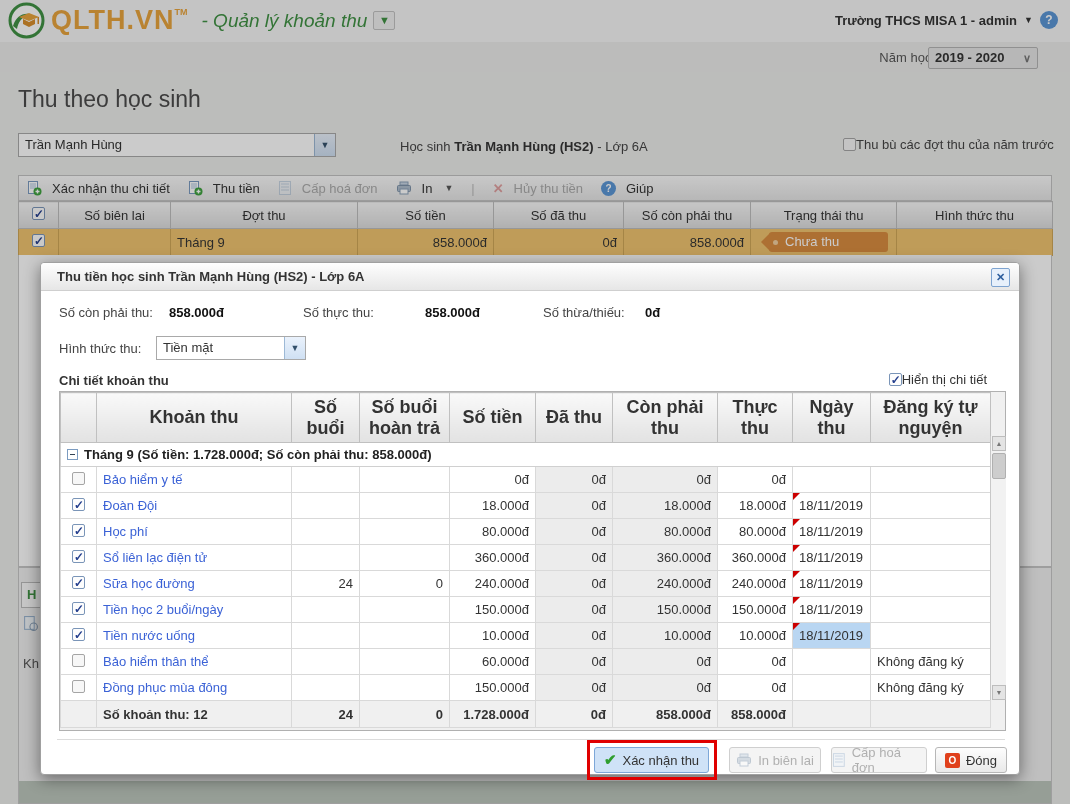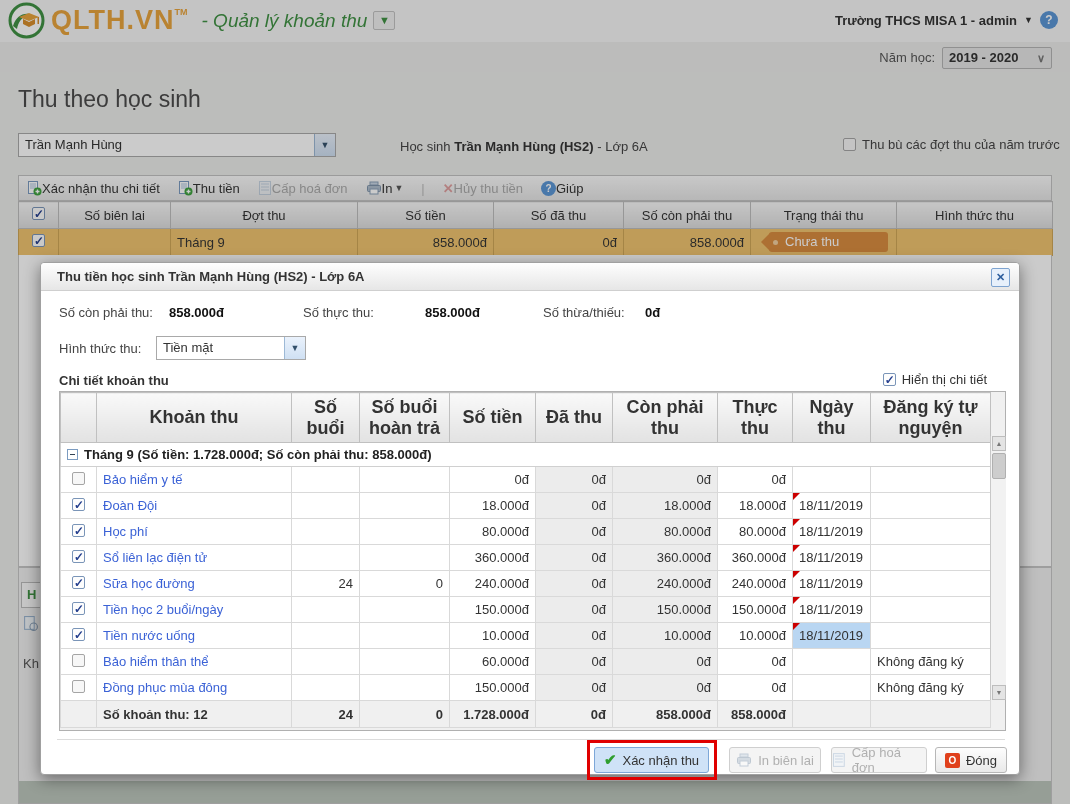--- a/index.html
+++ b/index.html
@@ -18,43 +18,43 @@
   .user-area { position:absolute; right:12px; top:11px; display:flex; align-items:center; gap:7px; }
   .user-name { font-weight:bold; color:#333; font-size:13px; }
   .user-caret { font-size:9px; color:#333; }
   .help-circle { width:18px; height:18px; border-radius:50%; background:#5b96d6; color:#fff; font-weight:bold; font-size:12px; text-align:center; line-height:18px; }
 
   .nav-row { position:absolute; left:0; top:42px; width:1070px; height:30px; background:#ececeb; }
   .nav-tabs { position:absolute; left:0; top:0; height:30px; display:flex; background:#3f9143; }
   .nav-tab { height:30px; line-height:30px; padding:0 13px; color:#fff; font-weight:bold; font-size:13px; border-right:1px solid rgba(0,0,0,0.18); white-space:nowrap; }
   .nav-tab.active { background:#e0a23a; }
   .year-label { position:absolute; right:135px; top:8px; color:#555; }
-  .year-select { position:absolute; right:18px; top:5px; width:110px; height:22px; background:#e6e6e6; border:1px solid #b5b5b5; border-radius:2px; font-weight:bold; color:#333; line-height:20px; padding:0 6px; display:flex; justify-content:space-between; }
+  .year-select { position:absolute; right:32px; top:5px; width:110px; height:22px; background:#e6e6e6; border:1px solid #b5b5b5; border-radius:2px; font-weight:bold; color:#333; line-height:20px; padding:0 6px; display:flex; justify-content:space-between; }
   .year-caret { color:#777; font-size:11px; }
 
   .page-title { position:absolute; left:18px; top:86px; font-size:23px; color:#4a4a4a; }
 
   .combo { position:relative; background:#fff; border:1px solid #a9a9a9; height:24px; }
   .combo .combo-text { position:absolute; left:6px; top:0; line-height:22px; color:#333; }
   .combo .combo-btn { position:absolute; right:0; top:0; width:21px; height:100%; background:linear-gradient(#eaf2fc,#cfe0f3); border-left:1px solid #9db9d6; text-align:center; }
   .combo .combo-btn span { font-size:9px; color:#33506b; line-height:22px; }
   .student-combo { position:absolute; left:18px; top:133px; width:318px; }
 
   .student-line { position:absolute; left:400px; top:139px; color:#444; }
   .student-line b { color:#333; }
 
-  .chk-row { display:flex; align-items:center; gap:6px; }
+  .chk-row { display:flex; align-items:center; }
   .prev-year { position:absolute; left:843px; top:137px; color:#444; }
 
   .cb { display:inline-block; width:13px; height:13px; background:#f7f7f7; border:1px solid #a5a5a5; border-radius:2px; position:relative; flex:none; }
   .cb.checked { background:#fdfdfd; border-color:#7a95b8; }
   .cb.checked::after { content:"\2713"; position:absolute; left:1px; top:-1px; font-size:12px; font-weight:bold; color:#253f8e; }
 
   .toolbar { position:absolute; left:18px; top:175px; width:1034px; height:26px; background:linear-gradient(#fcfcfc,#e6e6e6); border:1px solid #c3c3c3; display:flex; align-items:center; padding:0 8px; gap:18px; }
-  .tool-item { display:flex; align-items:center; gap:0; color:#333; white-space:nowrap; }
+  .tool-item { display:flex; align-items:center; gap:10px; color:#333; white-space:nowrap; }
   .tool-item.disabled { color:#aaa; }
   .tool-item.disabled svg, .tool-item.disabled .x-ico { opacity:.5; }
   .tool-sep { color:#bbb; }
   .x-ico { color:#d04f4f; font-weight:bold; font-size:13px; }
   .caret-sm { font-size:9px; color:#555; margin-left:2px; }
 
   table { border-collapse:collapse; table-layout:fixed; }
   .main-table { position:absolute; left:18px; top:201px; width:1034px; background:#fff; }
   .main-table th { height:27px; background:linear-gradient(#f9f9f9,#dddddd); border:1px solid #bdbdbd; font-size:13px; color:#333; font-weight:normal; }
   .main-table td { height:27px; border:1px solid #cfa757; padding:0 6px; }

